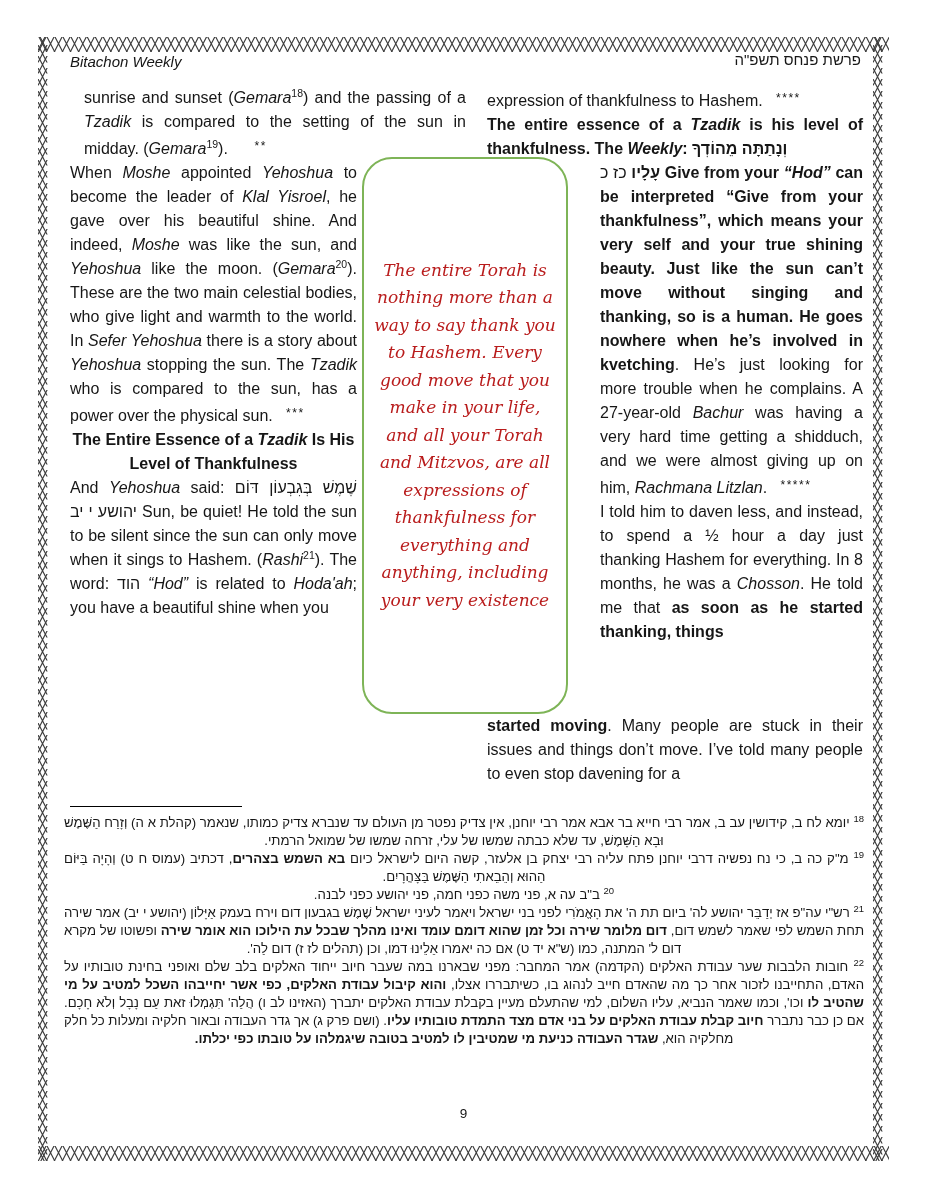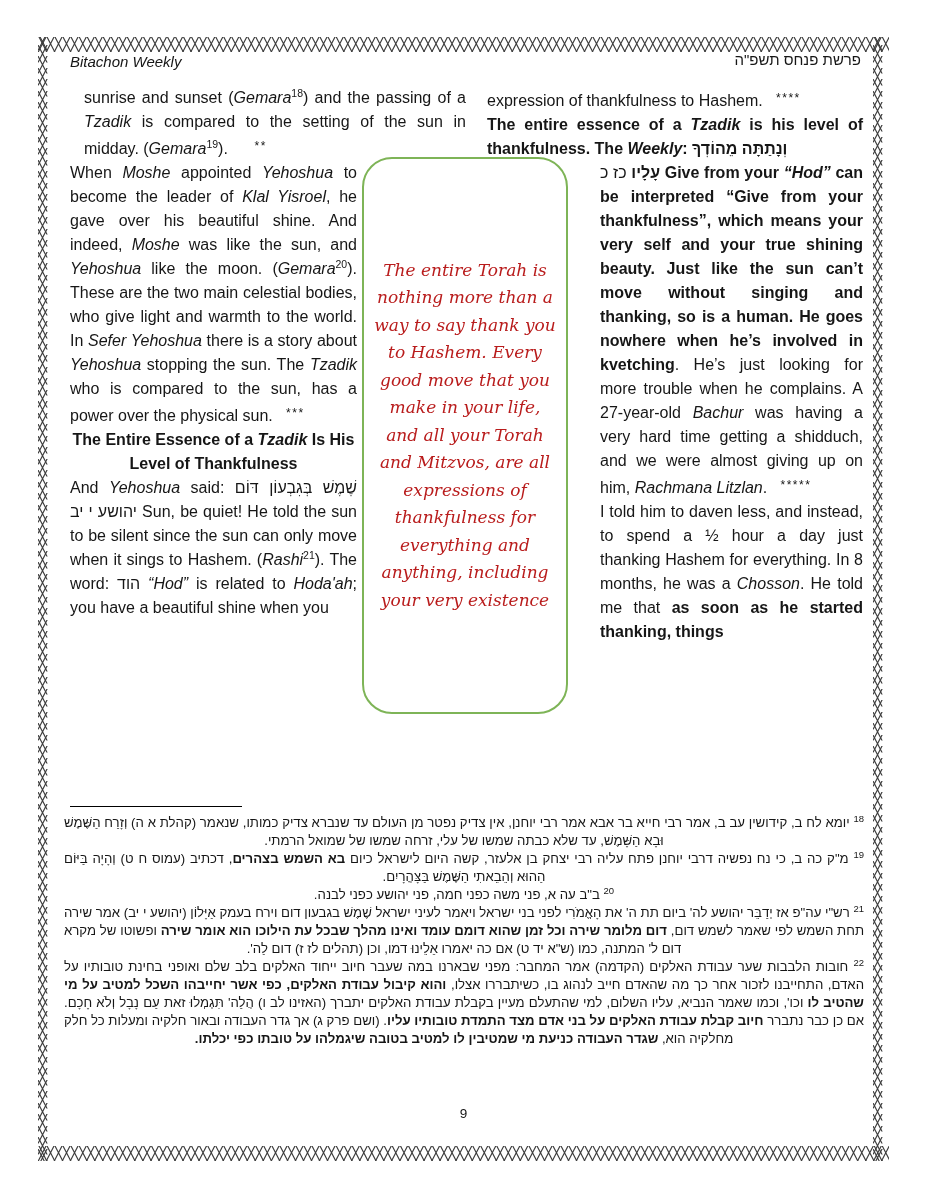--- a/index.html
+++ b/index.html
@@ -66,20 +66,21 @@
 
   <div class="callout">
     <div class="callout-text">The entire Torah is nothing more than a way to say thank you to Hashem. Every good move that you make in your life, and all your Torah and Mitzvos, are all expressions of thankfulness for everything and anything, including your very existence</div>
   </div>
 
   <div class="blk r-top"><span>expression of thankfulness to Hashem.&nbsp;&nbsp;&nbsp;</span><span class="stars">****</span><br><span class="b">The entire essence of a </span><span class="b i">Tzadik</span><span class="b"> is his level of thankfulness. The </span><span class="b i">Weekly</span><span class="b">: </span><span class="b">וְנָתַתָּה מֵהוֹדְךָ</span></div>
   <div class="blk r-mid">
     <div><span class="b">עָלָיו</span><span class="sm"> כז כ</span><span class="b"> Give from your </span><span class="b i">“Hod”</span><span class="b"> can be interpreted “Give from your thankfulness”, which means your very self and your true shining beauty. Just like the sun can’t move without singing and thanking, so is a human. He goes nowhere when he’s involved in kvetching</span><span>. He’s just looking for more trouble when he complains. A 27-year-old </span><span class="i">Bachur</span><span> was having a very hard time getting a shidduch, and we were almost giving up on him, </span><span class="i">Rachmana Litzlan</span><span>.&nbsp;&nbsp;&nbsp;</span><span class="stars">*****</span></div>
     <div><span>I told him to daven less, and instead, to spend a ½ hour a day just thanking Hashem for everything. In 8 months, he was a </span><span class="i">Chosson</span><span>. He told me that </span><span class="b">as soon as he started thanking, things</span></div>
   </div>
+  <div class="blk r-bot"><span class="b">started moving</span><span>. Many people are stuck in their issues and things don’t move. I’ve told many people to even stop davening for a</span></div>
 
   <div class="fn-rule"></div>
   <div class="footnotes">
     <p><sup class="fnnum">18</sup><span><span> יומא לח ב, קידושין עב ב, אמר רבי חייא בר אבא אמר רבי יוחנן, אין צדיק נפטר מן העולם עד שנברא צדיק כמותו, שנאמר (קהלת א ה) וְזָרַח הַשֶּׁמֶשׁ וּבָא הַשָּׁמֶשׁ, עד שלא כבתה שמשו של עלי, זרחה שמשו של שמואל הרמתי.</span></span></p>
     <p><sup class="fnnum">19</sup><span><span> מ"ק כה ב, כי נח נפשיה דרבי יוחנן פתח עליה רבי יצחק בן אלעזר, קשה היום לישראל כיום </span><span class="b">בא השמש בצהרים</span><span>, דכתיב (עמוס ח ט) וְהָיָה בַּיּוֹם הַהוּא וְהֵבֵאתִי הַשֶּׁמֶשׁ בַּצָּהֳרָיִם.</span></span></p>
     <p><sup class="fnnum">20</sup><span><span> ב"ב עה א, פני משה כפני חמה, פני יהושע כפני לבנה.</span></span></p>
     <p><sup class="fnnum">21</sup><span><span> רש"י עה"פ אז יְדַבֵּר יהושע לה' ביום תת ה' את הָאֱמֹרִי לפני בני ישראל ויאמר לעיני ישראל שֶׁמֶשׁ בגבעון דום וירח בעמק אַיָּלוֹן (יהושע י יב) אמר שירה תחת השמש לפי שאמר לשמש דום, </span><span class="b">דום מלומר שירה וכל זמן שהוא דומם עומד ואינו מהלך שבכל עת הילוכו הוא אומר שירה</span><span> ופשוטו של מקרא דום ל' המתנה, כמו (ש"א יד ט) אם כה יאמרו אֵלֵינוּ דמו, וכן (תהלים לז ז) דום לַה'.</span></span></p>
     <p><sup class="fnnum">22</sup><span><span> חובות הלבבות שער עבודת האלקים (הקדמה) אמר המחבר: מפני שבארנו במה שעבר חיוב ייחוד האלקים בלב שלם ואופני בחינת טובותיו על האדם, התחייבנו לזכור אחר כך מה שהאדם חייב לנהוג בו, כשיתבררו אצלו, </span><span class="b">והוא קיבול עבודת האלקים, כפי אשר יחייבהו השכל למטיב על מי שהטיב לו</span><span> וכו', וכמו שאמר הנביא, עליו השלום, למי שהתעלם מעיין בקבלת עבודת האלקים יתברך (האזינו לב ו) הֲלַה' תִּגְמְלוּ זאת עַם נָבָל וְלֹא חָכָם. אם כן כבר נתברר </span><span class="b">חיוב קבלת עבודת האלקים על בני אדם מצד התמדת טובותיו עליו</span><span>. (ושם פרק ג) אך גדר העבודה ובאור חלקיה ומעלות כל חלק מחלקיה הוא, </span><span class="b">שגדר העבודה כניעת מי שמטיבין לו למטיב בטובה שיגמלהו על טובתו כפי יכלתו.</span></span></p>
   </div>
 

